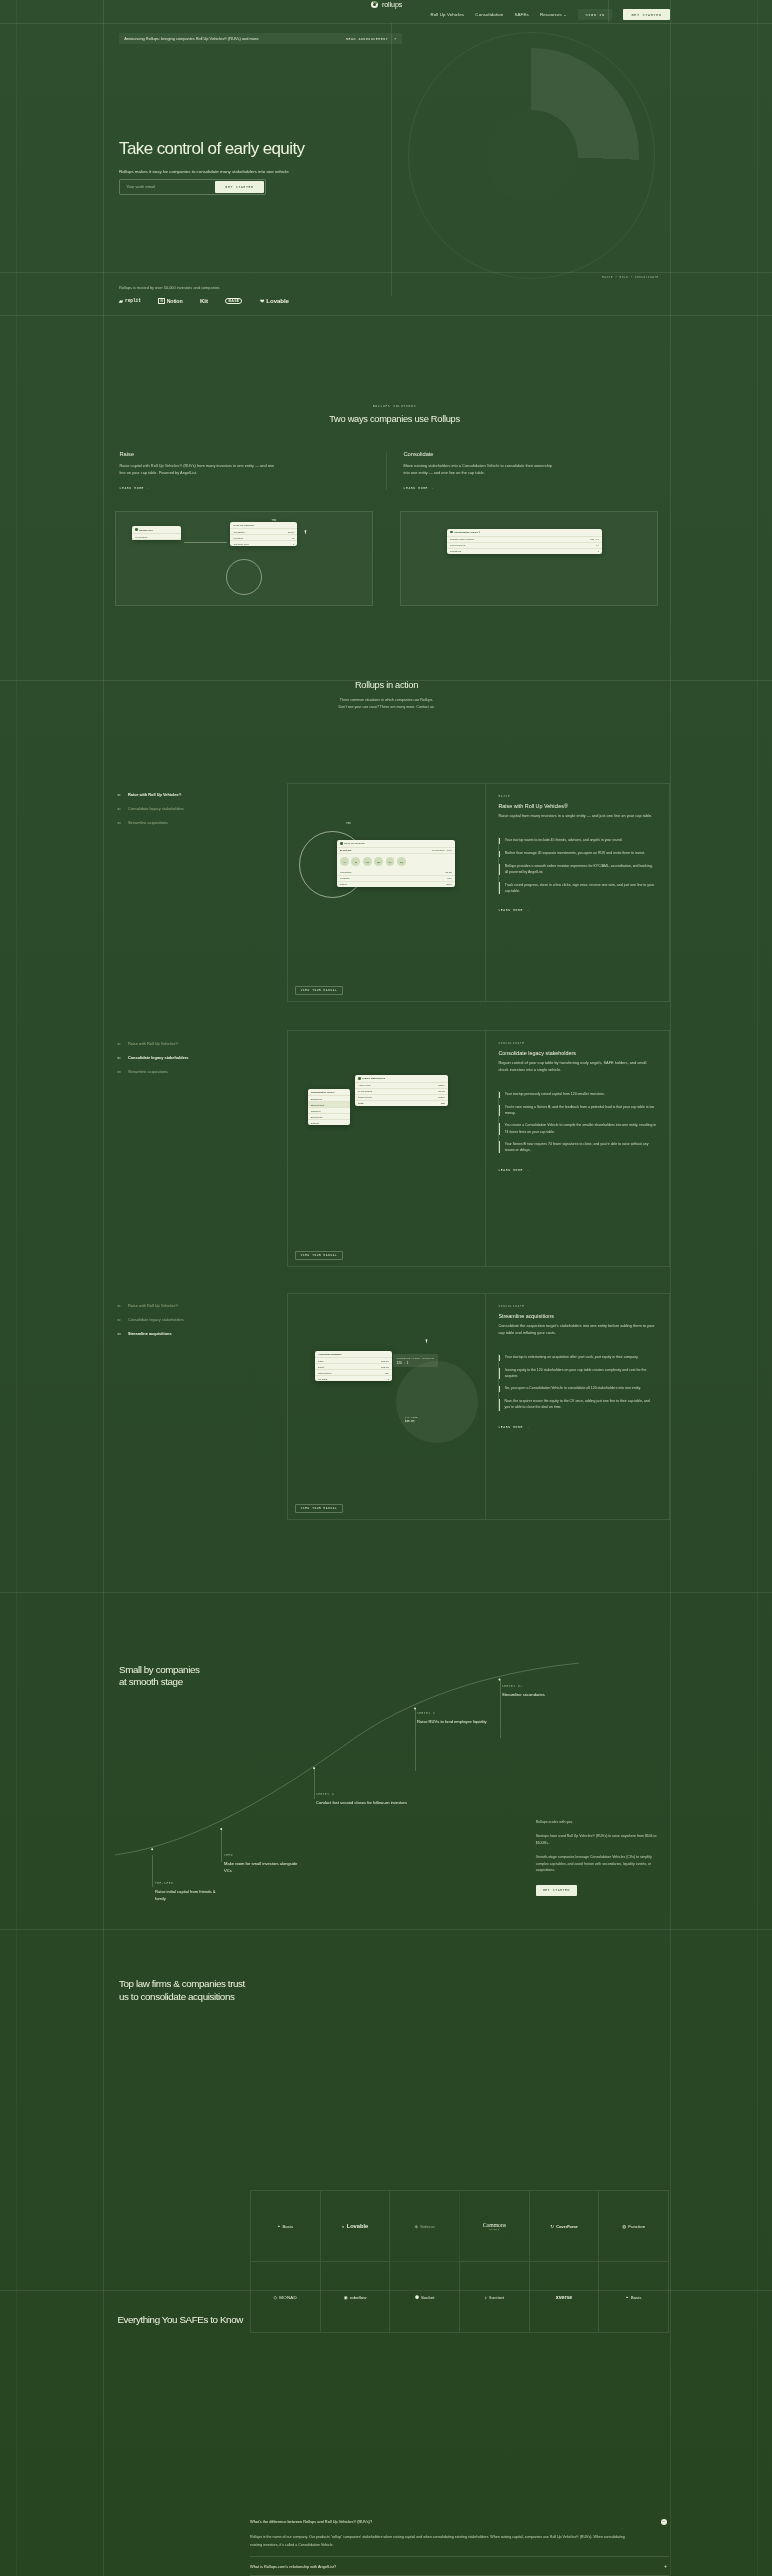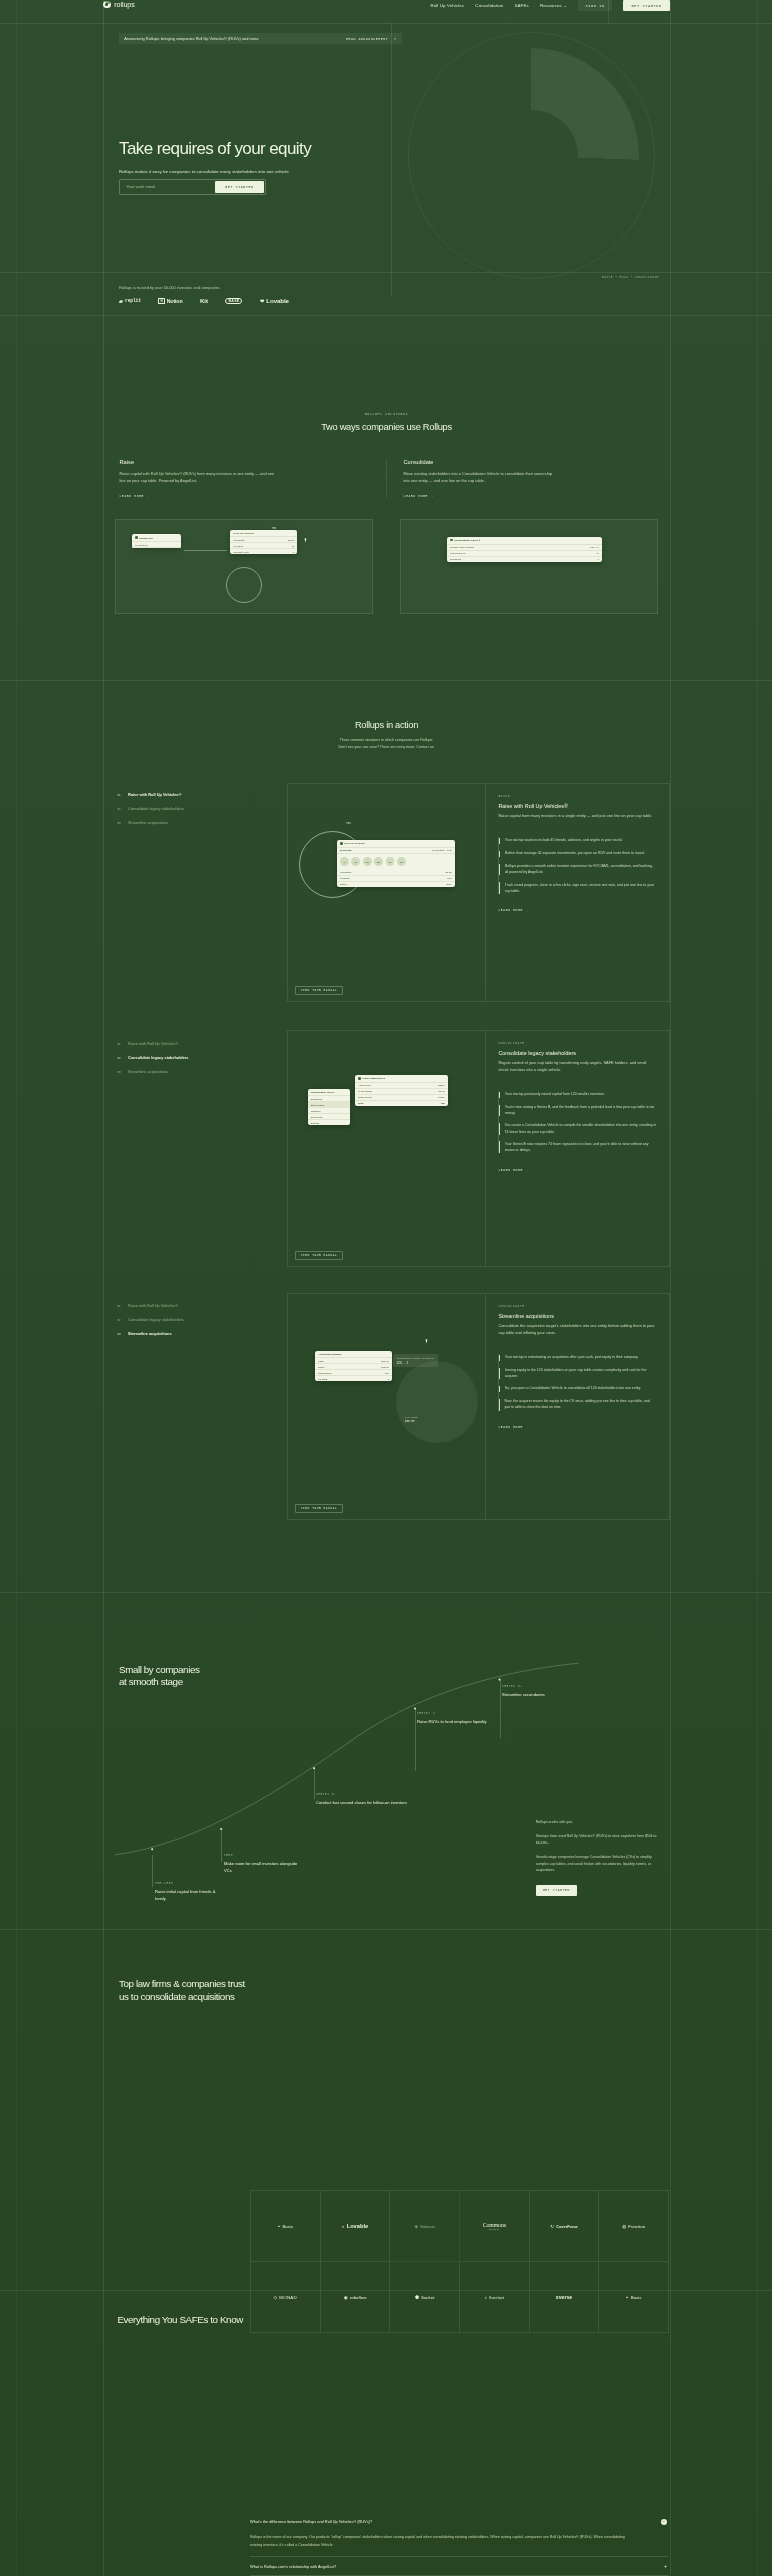--- a/index.html
+++ b/index.html
@@ -16,21 +16,21 @@
   .page {
     position: absolute; inset: 0;
     background:
       linear-gradient(180deg, #2e4e2e 0%, #2b4a2a 40%, #27441f 100%);
   }
   .rail { position:absolute; top:0; bottom:0; width:0.5px; background:rgba(232,240,216,.10); }
   .hrule { position:absolute; left:0; right:0; height:0.5px; background:rgba(232,240,216,.10); }
 
   
   .nav { position:absolute; top:0; left:103px; width:567px; height:23px;
-         display:flex; align-items:flex-start; }
+         display:flex; align-items:center;flex-direction:column; }
   .logo { display:flex; align-items:center; gap:3.6px; }
   .logo-mark { width:7.7px; height:7.7px; border-radius:50%;
      background:
        conic-gradient(from 180deg, #eef3e0 0deg 150deg, #7d9a6a 150deg 250deg, #eef3e0 250deg 360deg);
      position:relative; }
   .logo-mark:after { content:""; position:absolute; left:2.3px; top:2.3px;
      width:3.1px; height:3.1px; border-radius:50%; background:#2e4e2e; }
   .logo-text { font-size:7.2px; letter-spacing:-0.1px; color:#f0f5e4; }
   .nav-links { margin-left:auto; display:flex; align-items:center; gap:11.3px; }
   .nav-links a { font-size:4.4px; color:#dbe6cb; text-decoration:none; letter-spacing:0.1px; }
@@ -85,21 +85,21 @@
   
   .trusted { position:absolute; left:119px; top:285px; font-size:3.9px; color:#b6c8a4; }
   .logos { position:absolute; left:119px; top:297px; display:flex; align-items:center; gap:17.5px; }
   .logos .lg { display:flex; align-items:center; gap:2.1px; font-size:5.2px;
      color:#eaf1dd; font-weight:700; letter-spacing:-0.1px; }
   .lg .mono { font-family:"Liberation Mono", monospace; font-weight:700; font-size:4.6px; }
   .badge-box { border:0.8px solid #eaf1dd; border-radius:3.6px; padding:0 2.1px;
      font-size:3.6px; font-weight:700; letter-spacing:0.2px; }
 
   
-  .sec2 { position:absolute; left:103px; top:319px; width:567px; height:361px; }
+  .sec2 { position:absolute; left:103px; top:311px; width:567px; height:361px;padding-left:8px; }
   .eyebrow { font-family:"Liberation Mono", monospace; font-size:3.1px;
      letter-spacing:0.7px; color:#bdcfab; text-align:center; }
   .h2 { font-size:9.3px; font-weight:400; letter-spacing:-0.3px; text-align:center;
      color:#eef5dd; }
   .two-col { position:absolute; top:140px; left:0; width:567px; display:flex; }
   .col { width:283px; padding:0 16.5px 0 16.5px; }
   .col.right { border-left:0.5px solid rgba(232,240,216,.10); }
   .col h3 { font-size:5.7px; font-weight:400; color:#f0f6e2; margin-bottom:6.2px; }
   .col p { font-size:3.9px; line-height:1.75; color:#c9d8b6; max-width:155px; }
   .learn { margin-top:9.3px; font-family:"Liberation Mono", monospace; font-size:3.1px;
@@ -119,21 +119,21 @@
      border-bottom:0.5px solid #dfe3cd; display:flex; align-items:center; gap:1.5px; }
   .dot { width:2.6px;height:2.6px;border-radius:50%;background:#3f6b38;display:inline-block; }
   .cursor { position:absolute; width:0;height:0;
       border-left:2.6px solid #f4f7ea; border-bottom:4.1px solid transparent;
       border-right:2.1px solid transparent; transform:rotate(-20deg); }
   .ring { position:absolute; border-radius:50%;
       border:1px solid rgba(240,246,226,.55); }
 
   
   .sec3 { position:absolute; left:103px; top:680px; width:567px; height:907px; }
-  .sec3 .h2 { margin-top:40px; }
+  .sec3 .h2 { }
   .sec3 .sub { text-align:center; font-size:3.6px; line-height:1.9; color:#c6d6b3; margin-top:7.2px; }
 
   .tabcol { position:absolute; left:0; width:183px; padding-left:14.4px; }
   .tabitem { display:flex; gap:7.2px; align-items:baseline; margin-bottom:8.8px; }
   .tabnum { font-family:"Liberation Mono", monospace; font-size:2.8px; color:#9bb189; }
   .tablabel { font-size:3.9px; color:#97ad85; }
   .tabitem.active .tablabel { color:#f1f7e3; font-weight:700; }
   .tabitem.active .tabnum { color:#cddcbb; }
 
   .panel { position:absolute; left:184px; width:383px;
@@ -235,21 +235,21 @@
   <div class="hero-box"></div>
 
   <div class="ann">
     <span>Announcing Rollups: bringing companies Roll Up Vehicles® (RUVs) and more.</span>
     <span class="right">
       <span>READ ANNOUNCEMENT</span>
       <span>×</span>
     </span>
   </div>
 
-  <h1 class="hero-h1">Take requires of your equity</h1>
+  <h1 class="hero-h1">Take control of early equity</h1>
   <p class="hero-sub">Rollups makes it easy for companies to consolidate many stakeholders into one vehicle</p>
   <form class="hero-form">
     <input placeholder="Your work email" style="">
     <button>GET STARTED</button>
   </form>
 
   <div class="hero-art">
     <div class="arc-fill"></div>
     <div class="arc" style="left:15.5px;top:9.3px;width:247px;height:247px"></div>
     <div class="hero-art-cap">RAISE  •  HOLD  •  CONSOLIDATE</div>

